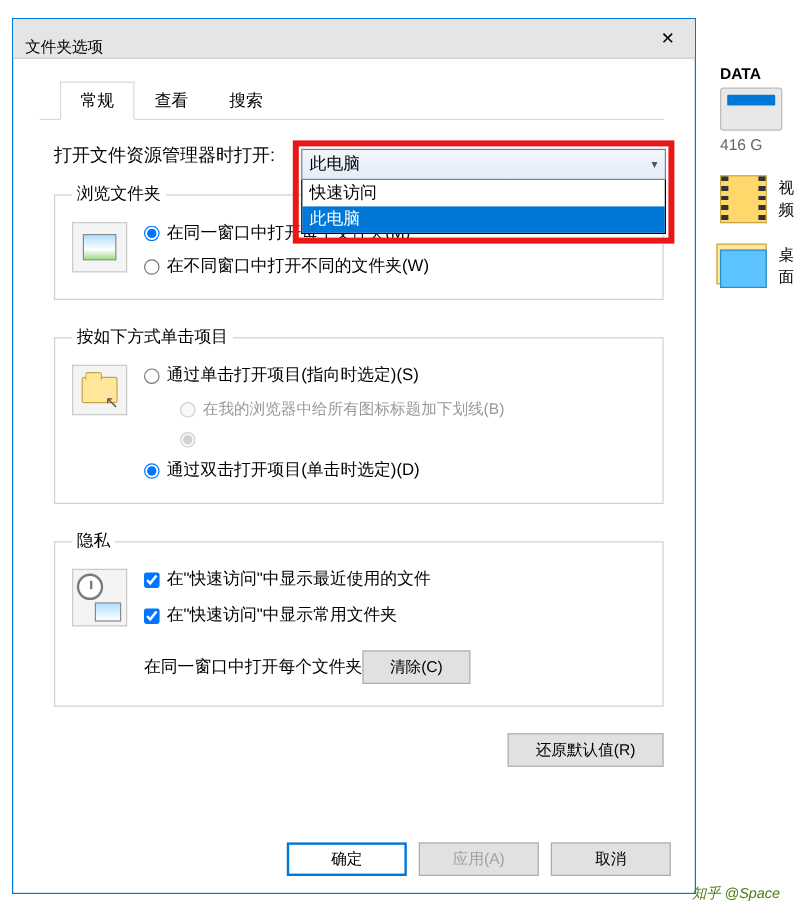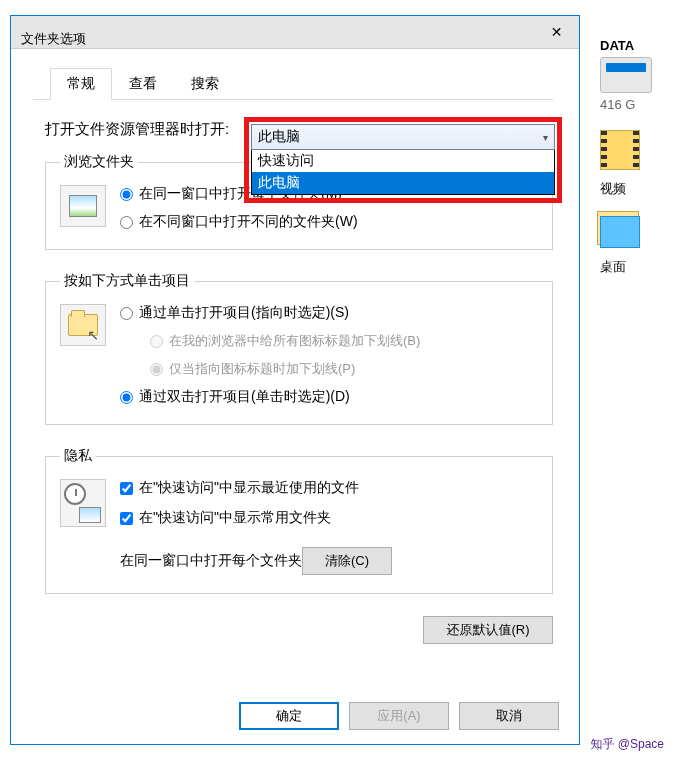--- a/index.html
+++ b/index.html
@@ -36,30 +36,30 @@
   .radio, .check { display: flex; align-items: center; gap: 6px; cursor: pointer; }
   .radio input, .check input { margin: 0; }
   .sub { margin-left: 30px; color: #999; font-size: 13px; }
   .sub input { accent-color: #999; }
   .privacy-row { display: flex; align-items: center; justify-content: space-between; margin-top: 8px; }
   .btn { min-width: 90px; height: 28px; border: 1px solid #adadad; background: #e1e1e1; cursor: pointer; padding: 0 14px; font-size: 13px; }
   .btn.primary { border: 2px solid #0078d7; background: #fff; }
   .btn.disabled { color: #a0a0a0; }
   .restore-row { display: flex; justify-content: flex-end; padding: 0 26px 0 0; margin-top: 6px; }
   .bottom-btns { position: absolute; bottom: 14px; right: 20px; display: flex; gap: 10px; }
-  .side { position: absolute; right: 0; top: 0; width: 80px; padding-top: 38px; }
+  .side { position: absolute; right: 0; top: 16px; width: 80px; padding-top: 38px; }
   .side-item { display: flex; flex-direction: column; align-items: flex-start; gap: 4px; margin-bottom: 18px; padding-left: 6px; font-size: 13px; }
   .drive-icon { width: 52px; height: 36px; background: #e8e8e8; border: 1px solid #bbb; border-radius: 3px; position: relative; }
   .drive-icon::after { content: ""; position: absolute; left: 5px; right: 5px; top: 5px; height: 9px; background: #0078d7; border-radius: 1px; }
   .vid-icon { width: 40px; height: 40px; background: #ffd86b; border: 1px solid #c7a64a; position: relative; }
   .vid-icon::before, .vid-icon::after { content: ""; position: absolute; top: 0; bottom: 0; width: 6px; background: repeating-linear-gradient(#333 0 4px,#ffd86b 4px 8px); }
   .vid-icon::before { left: 0; } .vid-icon::after { right: 0; }
   .desk-icon { width: 40px; height: 32px; background: #5bc3ff; border: 1px solid #2a8dc4; position: relative; }
   .desk-icon::before { content: ""; position: absolute; left: -4px; top: -6px; width: 40px; height: 32px; background: #ffe69a; border: 1px solid #c7a64a; z-index: -1; }
-  .watermark { position: absolute; right: 10px; bottom: 6px; font-size: 12px; color: #4c1d95; }
+  .watermark { position: absolute; right: 24px; bottom: 6px; font-size: 12px; color: #4d7c0f; font-style: italic; }
 </style>
 </head>
 <body>
 
 <div class="dialog">
   <div class="titlebar">
     <span class="titlebar-title">文件夹选项</span>
     <div class="close-btn">
       <span>✕</span>
     </div>
@@ -106,21 +106,20 @@
           <label class="radio">
             <input type="radio" name="ck" style="">
             <span>通过单击打开项目(指向时选定)(S)</span>
           </label>
           <label class="radio sub">
             <input type="radio" name="ul" disabled="" style="">
             <span>在我的浏览器中给所有图标标题加下划线(B)</span>
           </label>
           <label class="radio sub">
             <input type="radio" name="ul" disabled="" checked="" style="">
-            <span>仅当指向图标标题时加下划线(P)</span>
           </label>
           <label class="radio">
             <input type="radio" name="ck" checked="" style="">
             <span>通过双击打开项目(单击时选定)(D)</span>
           </label>
         </div>
       </div>
     </fieldset>
 
     <fieldset>
@@ -170,23 +169,23 @@
     </div>
   </div>
 </div>
 
 <div class="side">
   <div class="side-item">
     <span style="font-weight:bold;">DATA</span>
     <div class="drive-icon"></div>
     <span style="color:#666;">416 G</span>
   </div>
-  <div class="side-item" style="flex-direction:column;gap:10px;">
+  <div class="side-item" style="flex-direction:row;align-items:center;gap:10px;">
     <div class="vid-icon"></div>
     <span>视频</span>
   </div>
-  <div class="side-item" style="flex-direction:column;align-items:flex-start;gap:10px;">
+  <div class="side-item" style="flex-direction:row;align-items:flex-end;gap:10px;">
     <div class="desk-icon"></div>
     <span>桌面</span>
   </div>
 </div>
 
 <div class="watermark">知乎 @Space</div>
 
 </body></html>

